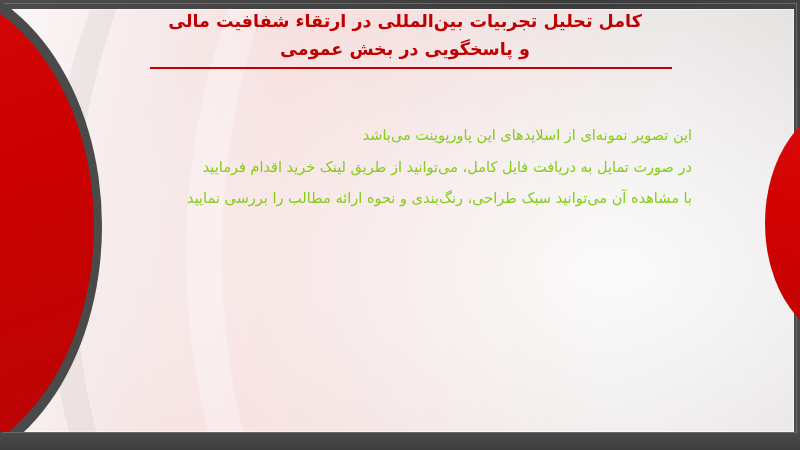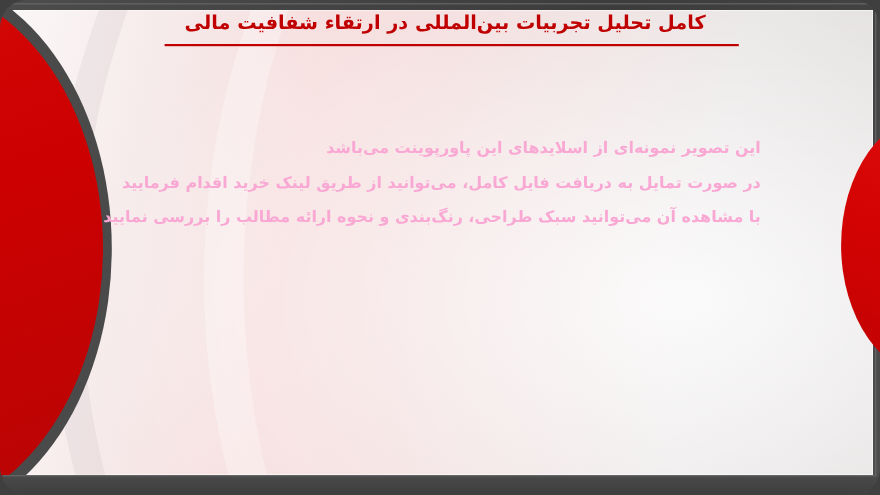--- a/index.html
+++ b/index.html
@@ -7,21 +7,20 @@
     padding: 0;
     background: #3f3f3f;
   }
   #slide {
     position: relative;
     width: 800px;
     height: 450px;
     overflow: hidden;
     background: #4a4a4a;
     font-family: "DejaVu Sans", "Liberation Sans", sans-serif;
-    border-radius: 25px;
   }
 
   
   .frame-outer {
     position: absolute;
     inset: 0;
     background: linear-gradient(135deg, #4c4c4c 0%, #3c3c3c 45%, #4e4e4e 100%);
   }
   .frame-thin-line {
     position: absolute;
@@ -147,23 +146,23 @@
 
   .body-block {
     position: absolute;
     top: 120px;
     left: 120px;
     right: 108px;
     text-align: right;
     direction: rtl;
   }
   .body-line {
-    color: #f9a8d4;
+    color: #84cc16;
     font-size: 14.5px;
-    font-weight: bold;
+    font-weight: normal;
     line-height: 2.18;
     white-space: nowrap;
   }
 </style>
 </head>
 <body>
 
 <div id="slide">
 
   <div class="frame-outer"></div>
@@ -186,20 +185,21 @@
   <div class="lens-inner"></div>
 
   <div class="right-ellipse"></div>
 
   <div class="bottom-band"></div>
 
   <div class="content">
 
     <div class="title-block">
       <div class="title-line">کامل تحلیل تجربیات بین‌المللی در ارتقاء شفافیت مالی</div>
+      <div class="title-line">و پاسخگویی در بخش عمومی</div>
       <div class="title-rule"></div>
     </div>
 
     <div class="body-block">
       <div class="body-line">این تصویر نمونه‌ای از اسلایدهای این پاورپوینت می‌باشد</div>
       <div class="body-line">در صورت تمایل به دریافت فایل کامل، می‌توانید از طریق لینک خرید اقدام فرمایید</div>
       <div class="body-line">با مشاهده آن می‌توانید سبک طراحی، رنگ‌بندی و نحوه ارائه مطالب را بررسی نمایید</div>
     </div>
 
   </div>

